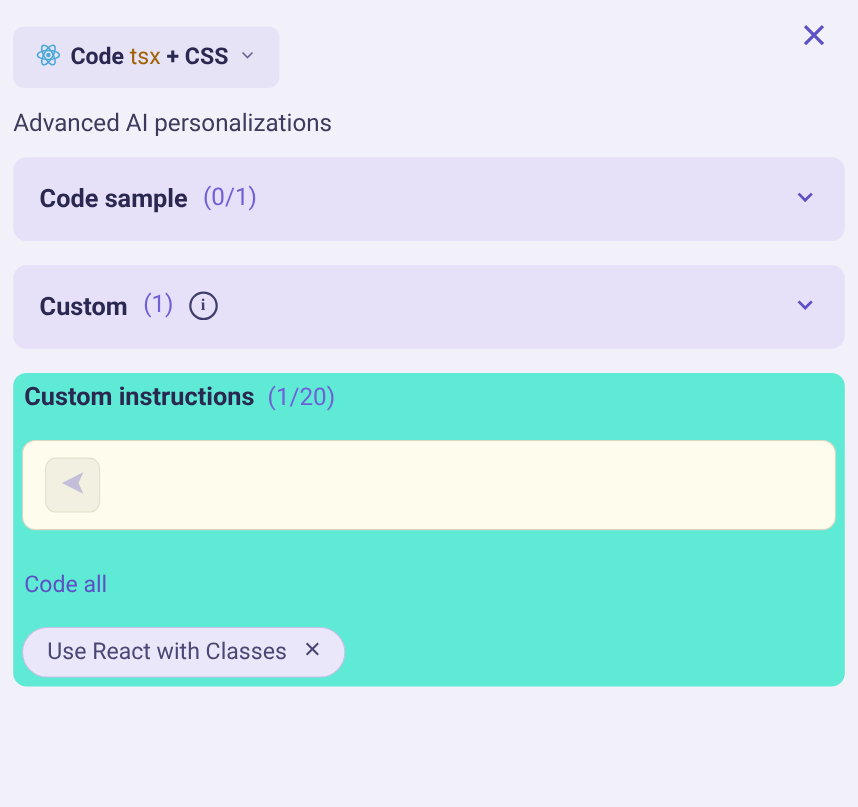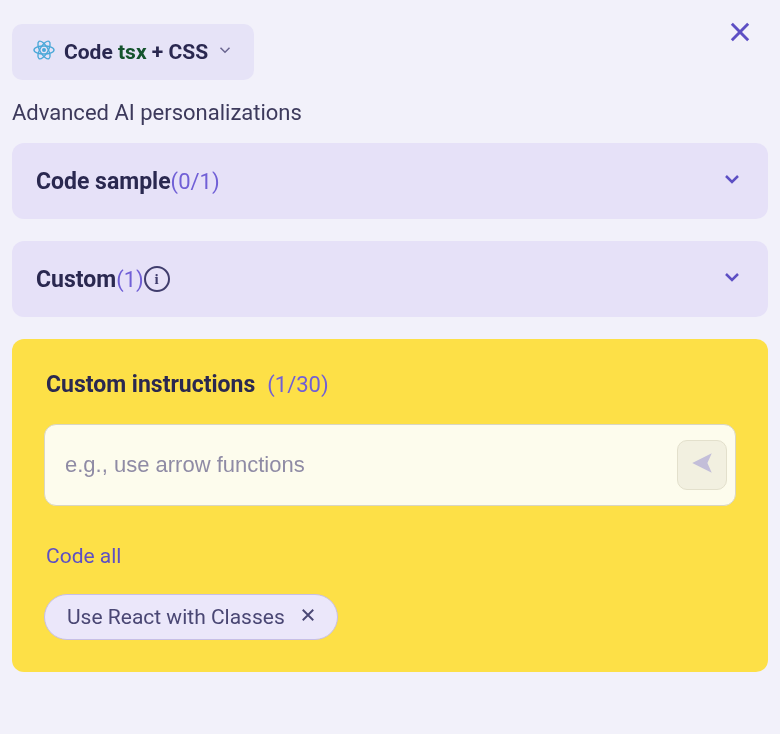--- a/index.html
+++ b/index.html
@@ -29,39 +29,40 @@
     align-items: center;
     gap: 8px;
     background: #e6e3f7;
     border-radius: 10px;
     padding: 14px 20px;
     margin-top: 12px;
     cursor: pointer;
   }
   .react-icon svg { stroke: #4aa8d8; fill: none; }
   .framework-label { font-size: 21px; font-weight: 700; color: #2a2850; }
-  .framework-label .ext { color: #14532d; font-weight: 700; }
+  .framework-label .ext { color: #a16207; font-weight: 400; }
   .framework-label .plus { color: #2a2850; font-weight: 700; }
   .chevron-small svg { stroke: #6a6590; stroke-width: 2; }
   .section-title {
     font-size: 22px;
     color: #3d3a5c;
     margin-top: 20px;
     margin-bottom: 18px;
     font-weight: 400;
   }
   .panel {
     background: #e6e1f8;
     border-radius: 12px;
     padding: 24px;
     margin-bottom: 22px;
   }
   .panel-header {
     display: flex;
-    align-items: center;
+    align-items: flex-start;
+    gap: 14px;
     cursor: pointer;
   }
   .panel-title { font-size: 23px; font-weight: 700; color: #2a2850; }
   .panel-count { font-size: 22px; font-weight: 400; color: #705fd6; }
   .info-circle {
     width: 26px;
     height: 26px;
     border: 2.5px solid #403d6d;
     border-radius: 50%;
     display: inline-flex;
@@ -69,23 +70,23 @@
     justify-content: center;
     font-size: 15px;
     font-weight: 700;
     color: #403d6d;
     cursor: pointer;
     font-family: Georgia, serif;
   }
   .spacer { flex: 1; }
   .chevron-big svg { stroke: #5d4fc4; stroke-width: 2.5; }
   .custom-panel {
-    background: #fde047;
+    background: #5eead4;
     border-radius: 12px;
-    padding: 32px;
+    padding: 8px;
   }
   .custom-header {
     display: flex;
     align-items: baseline;
     gap: 12px;
     margin-bottom: 26px;
     padding-left: 2px;
   }
   .input-wrap {
     position: relative;
@@ -205,25 +206,24 @@
       <svg width="24" height="24" viewBox="0 0 24 24" fill="none">
           <path d="M6 9l6 6 6-6"></path>
         </svg>
     </span>
   </div>
 </div>
 
 <div class="custom-panel">
   <div class="custom-header">
     <span class="panel-title">Custom instructions</span>
-    <span class="panel-count">(1/30)</span>
+    <span class="panel-count">(1/20)</span>
   </div>
 
   <div class="input-wrap">
-    <input class="input-field" type="text" placeholder="e.g., use arrow functions" style="">
     <div class="send-btn">
       <span>
         <svg width="26" height="26" viewBox="0 0 24 24">
             <path d="M3 12 L21 3 L17 12 L21 21 Z"></path>
           </svg>
       </span>
     </div>
   </div>
 
   <div class="clear-link">Code all</div>

